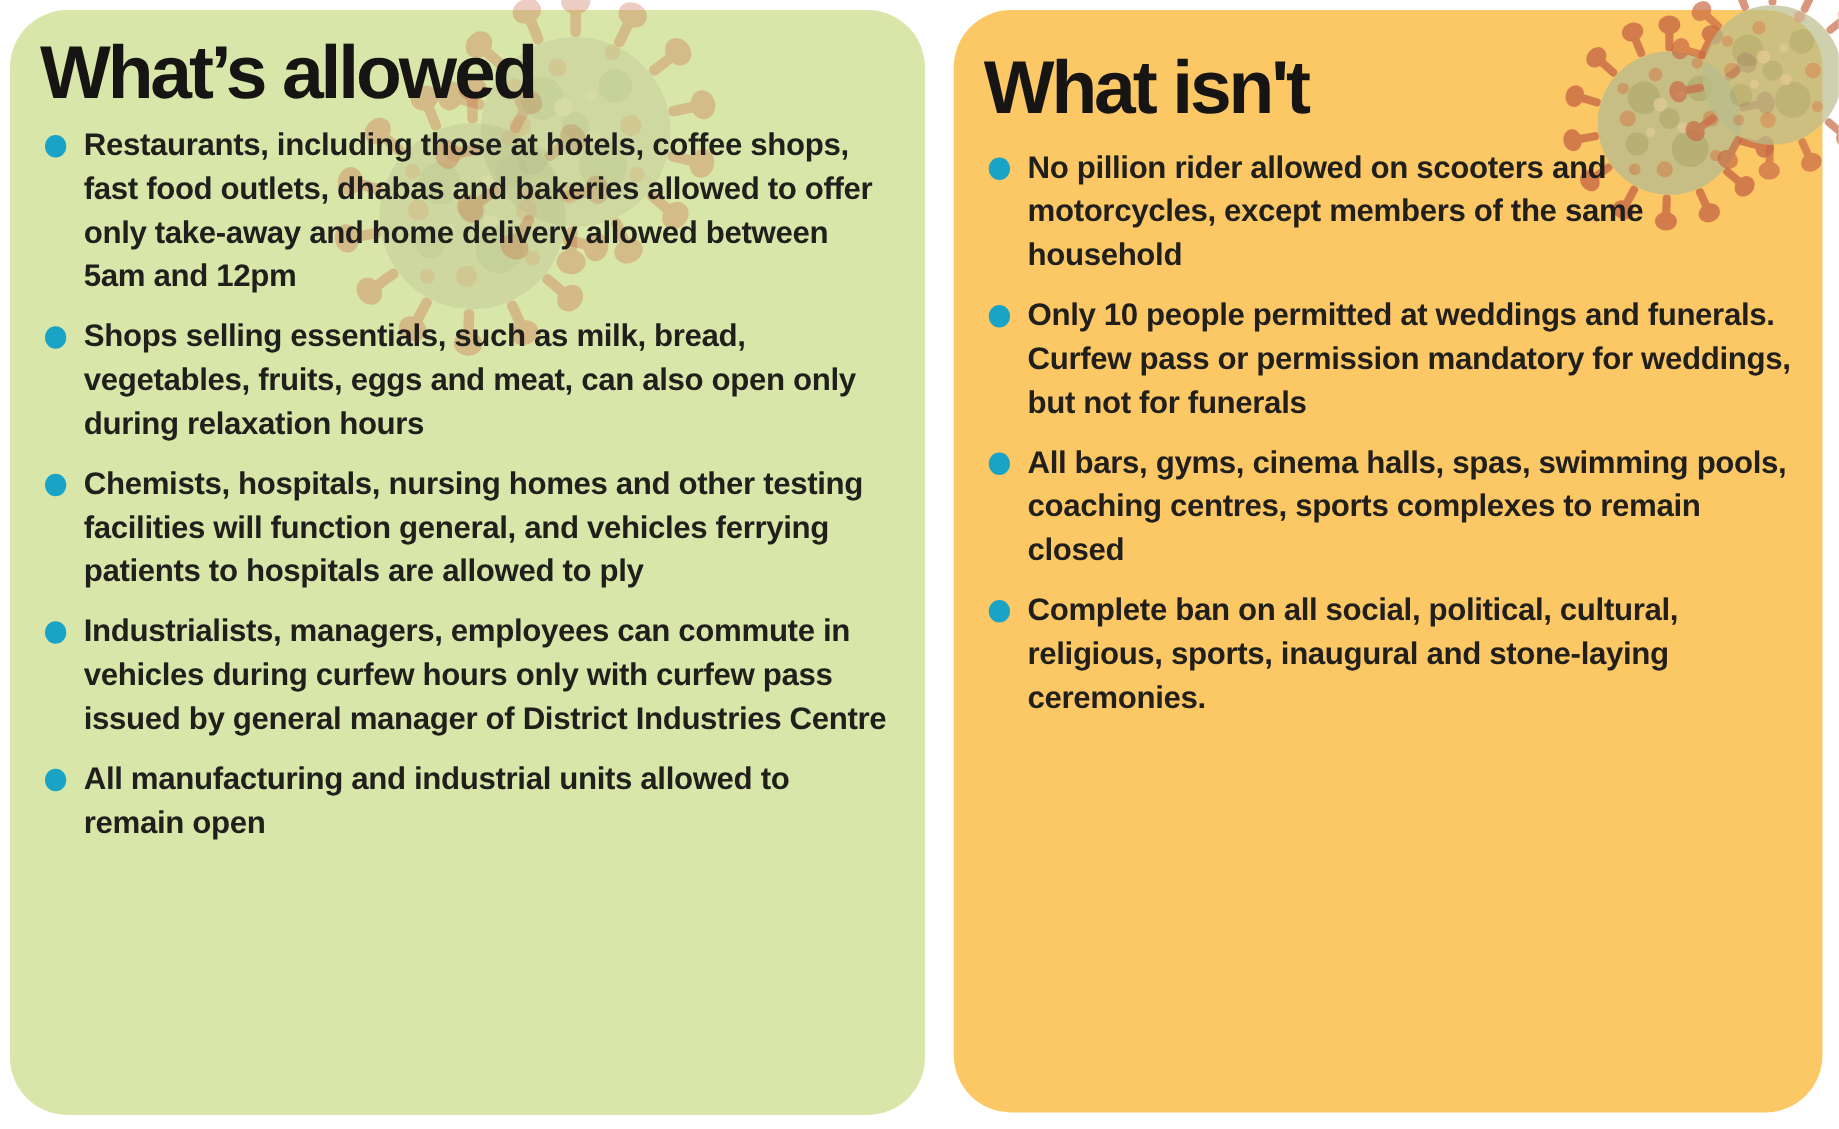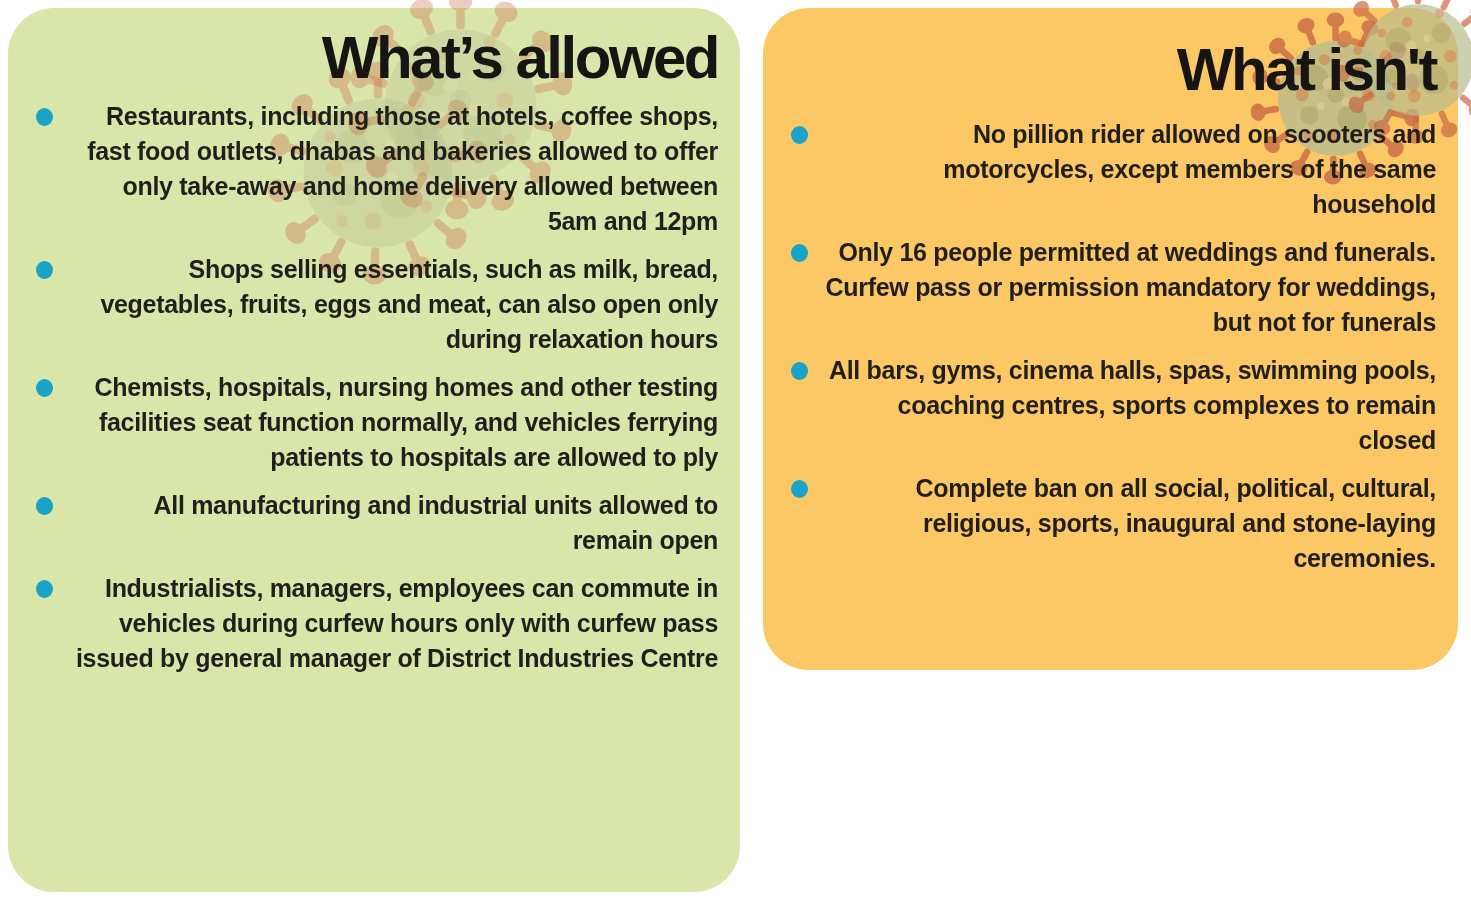--- a/index.html
+++ b/index.html
@@ -1,32 +1,32 @@
 <!DOCTYPE html>
 <html style="--c-panel_green: #d9e6aa; --c-panel_orange: #fcc765; --c-bullet: #18a3c7; --c-heading: #171513; --c-text: #201f1c; --c-virus_body: #b9bd8c; --c-virus_spike: #c96a45;"><head>
 <meta charset="utf-8">
 <style>
   html,body{margin:0;padding:0;background:#ffffff;}
   body{
     width:1471px;height:903px;
     font-family:"Liberation Sans",sans-serif;
     -webkit-font-smoothing:antialiased;
   }
-  .wrap{position:relative;width:1471px;height:903px;overflow:hidden;text-align:right;}
+  .wrap{position:relative;width:1471px;height:903px;overflow:hidden;}
 
   .panel{
     position:absolute;top:8px;
     border-radius:46px;
   }
   .panel-left{
     left:8px;width:732px;height:884px;
     background:var(--c-panel_green,#d9e6aa);
   }
   .panel-right{
-    left:763px;width:695px;height:662px;
+    left:763px;width:695px;height:882px;
     background:var(--c-panel_orange,#fcc765);
   }
 
   .panel h1{
     margin:18px 22px 8px 24px;
     font-size:60px;line-height:1.05;
     letter-spacing:-2.5px;
     font-weight:bold;
     color:var(--c-heading,#171513);
     position:relative;z-index:2;
@@ -127,49 +127,49 @@
       <li>
           <span class="dot"></span>
           <span class="txt">Restaurants, including those at hotels, coffee shops, fast food outlets, dhabas and bakeries allowed to offer only take-away and home delivery allowed between 5am and 12pm</span>
         </li>
       <li>
           <span class="dot"></span>
           <span class="txt">Shops selling essentials, such as milk, bread, vegetables, fruits, eggs and meat, can also open only during relaxation hours</span>
         </li>
       <li>
           <span class="dot"></span>
-          <span class="txt">Chemists, hospitals, nursing homes and other testing facilities seat function normally, and vehicles ferrying patients to hospitals are allowed to ply</span>
+          <span class="txt">Chemists, hospitals, nursing homes and other testing facilities will function general, and vehicles ferrying patients to hospitals are allowed to ply</span>
+        </li>
+      <li>
+          <span class="dot"></span>
+          <span class="txt">Industrialists, managers, employees can commute in vehicles during curfew hours only with curfew pass issued by general manager of District Industries Centre</span>
         </li>
       <li>
           <span class="dot"></span>
           <span class="txt">All manufacturing and industrial units allowed to remain open</span>
-        </li>
-      <li>
-          <span class="dot"></span>
-          <span class="txt">Industrialists, managers, employees can commute in vehicles during curfew hours only with curfew pass issued by general manager of District Industries Centre</span>
         </li>
     </ul>
   </section>
 
   <section class="panel panel-right">
     <svg class="virus v-right-a" viewBox="0 0 200 200">
         <use href="#virus"></use>
       </svg>
     <svg class="virus v-right-b" viewBox="0 0 200 200">
         <use href="#virus"></use>
       </svg>
     <h1>What isn't</h1>
     <ul class="items">
       <li>
           <span class="dot"></span>
           <span class="txt">No pillion rider allowed on scooters and motorcycles, except members of the same household</span>
         </li>
       <li>
           <span class="dot"></span>
-          <span class="txt">Only 16 people permitted at weddings and funerals. Curfew pass or permission mandatory for weddings, but not for funerals</span>
+          <span class="txt">Only 10 people permitted at weddings and funerals. Curfew pass or permission mandatory for weddings, but not for funerals</span>
         </li>
       <li>
           <span class="dot"></span>
           <span class="txt">All bars, gyms, cinema halls, spas, swimming pools, coaching centres, sports complexes to remain closed</span>
         </li>
       <li>
           <span class="dot"></span>
           <span class="txt">Complete ban on all social, political, cultural, religious, sports, inaugural and stone-laying ceremonies.</span>
         </li>
     </ul>

